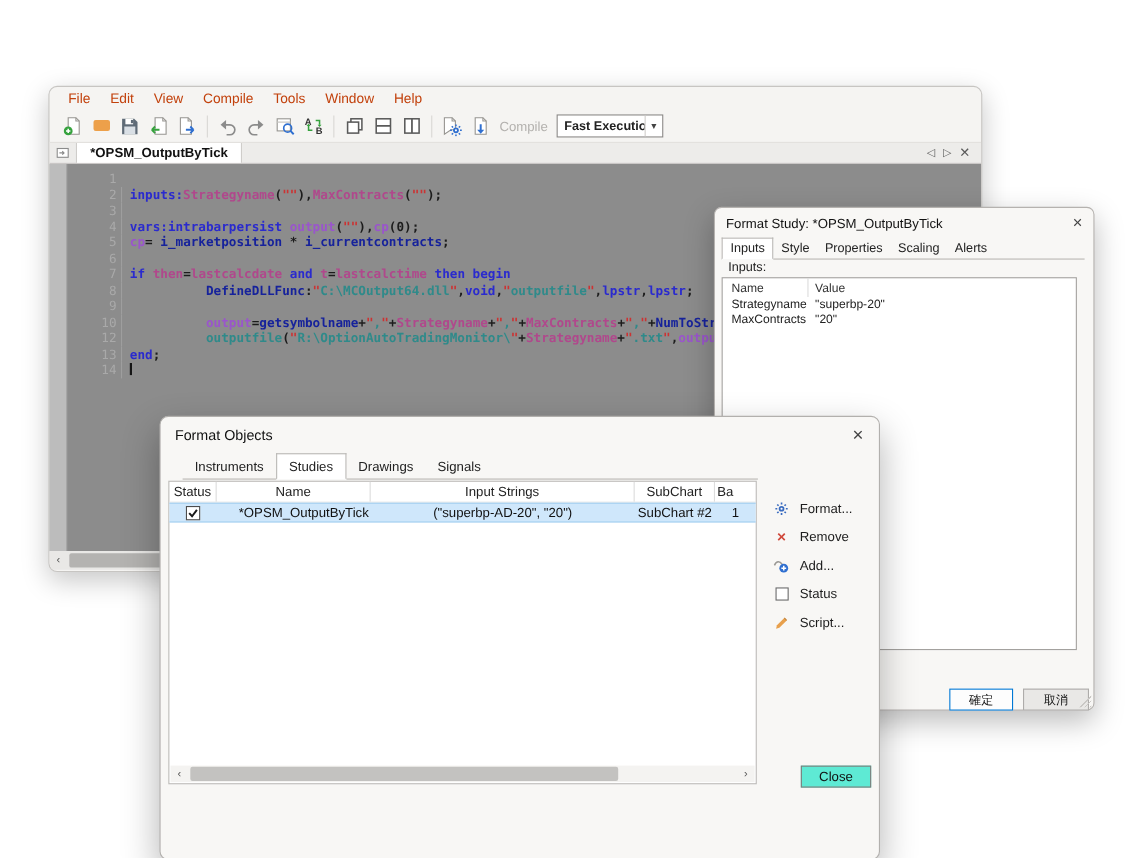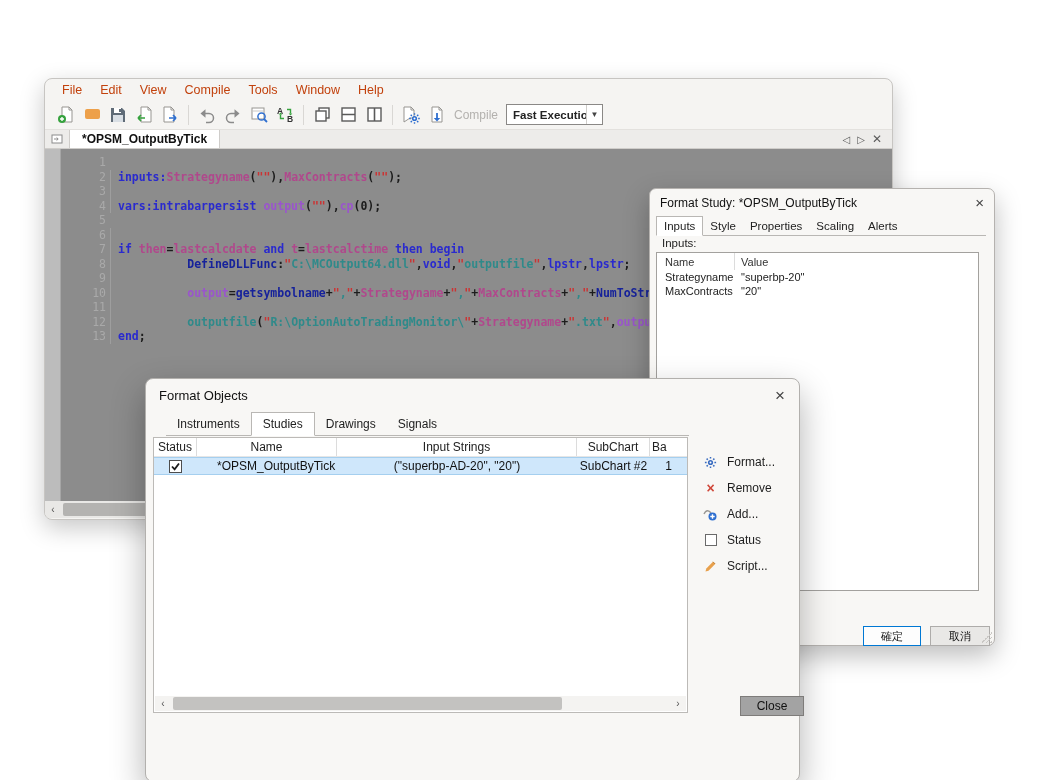--- a/index.html
+++ b/index.html
@@ -72,21 +72,21 @@
   .w-inputs{width:240px;flex:0 0 240px;} .w-sub{width:73px;flex:0 0 73px;} .w-base{flex:1;}
   .fo-row{display:flex;height:18px;align-items:center;font-size:12px;color:#111;background:#cfe7fb;border-top:1px solid #a5cfef;border-bottom:1px solid #a5cfef;}
   .fo-cell{display:flex;align-items:center;height:100%;}
   .cb{width:13px;height:13px;background:#fff;border:1px solid #4d4d4d;display:flex;align-items:center;justify-content:center;}
   #fo-hscroll{position:absolute;left:1px;right:1px;bottom:1px;height:15px;background:#f4f3f1;display:flex;align-items:center;}
   #fo-hscroll .sb-track{flex:1;height:15px;position:relative;}
   #fo-hscroll .sb-thumb{position:absolute;left:2px;top:1px;width:78%;height:13px;background:#c3c2c0;border-radius:2px;}
   #fo-side{position:absolute;left:557px;top:70px;width:96px;}
   .side-btn{display:flex;align-items:center;gap:9px;height:26px;font-size:12px;color:#1d1d1d;cursor:default;}
   .side-icon{width:15px;display:flex;align-items:center;justify-content:center;}
-  #fo-close{left:582px;top:317px;width:64px;height:20px;background:#a3a3a3;border:1px solid #7e7c7a;font-size:12px;margin-left:12px;}
+  #fo-close{left:582px;top:317px;width:64px;height:20px;background:#5eead4;border:1px solid #7e7c7a;font-size:12px;}
   .red-x{color:#d0483a;font-weight:bold;font-size:14px;line-height:12px;}
   .status-box{width:12px;height:12px;border:1px solid #6a6a6a;background:#fff;}
 </style>
 </head>
 <body>
 
 <div id="main-window">
   <div id="menubar">
       <span class="menu-item">File</span>
       <span class="menu-item">Edit</span>
@@ -225,29 +225,29 @@
     </div>
   </div>
 
   <div id="code-area">
     <div id="gutter-strip"></div>
     <div id="code-lines">
         <div class="cl"><span class="ln">1</span></div>
         <div class="cl"><span class="ln">2</span><span class="lt"><span class="c-k">inputs:</span><span class="c-m">Strategyname</span><span class="c-d">(</span><span class="c-q">""</span><span class="c-d">)</span><span class="c-d">,</span><span class="c-m">MaxContracts</span><span class="c-d">(</span><span class="c-q">""</span><span class="c-d">)</span><span class="c-d">;</span></span></div>
         <div class="cl"><span class="ln">3</span><span class="lt"></span></div>
         <div class="cl"><span class="ln">4</span><span class="lt"><span class="c-k">vars:intrabarpersist </span><span class="c-p">output</span><span class="c-d">(</span><span class="c-q">""</span><span class="c-d">)</span><span class="c-d">,</span><span class="c-p">cp</span><span class="c-d">(</span><span class="c-d">0</span><span class="c-d">)</span><span class="c-d">;</span></span></div>
-        <div class="cl"><span class="ln">5</span></div>
+        <div class="cl"><span class="ln">5</span><span class="lt"><span class="c-p">cp</span><span class="c-d">= </span><span class="c-f">i_marketposition</span><span class="c-d"> * </span><span class="c-f">i_currentcontracts</span><span class="c-d">;</span></span></div>
         <div class="cl"><span class="ln">6</span><span class="lt"></span></div>
         <div class="cl"><span class="ln">7</span><span class="lt"><span class="c-k">if </span><span class="c-m">then</span><span class="c-d">=</span><span class="c-m">lastcalcdate</span><span class="c-k"> and </span><span class="c-m">t</span><span class="c-d">=</span><span class="c-m">lastcalctime</span><span class="c-k"> then begin</span></span></div>
         <div class="cl"><span class="ln">8</span><span class="lt"><span class="c-d">          </span><span class="c-f">DefineDLLFunc</span><span class="c-d">:</span><span class="c-q">"</span><span class="c-s">C:\MCOutput64.dll</span><span class="c-q">"</span><span class="c-d">,</span><span class="c-k">void</span><span class="c-d">,</span><span class="c-q">"</span><span class="c-s">outputfile</span><span class="c-q">"</span><span class="c-d">,</span><span class="c-k">lpstr</span><span class="c-d">,</span><span class="c-k">lpstr</span><span class="c-d">;</span></span></div>
         <div class="cl"><span class="ln">9</span><span class="lt"></span></div>
         <div class="cl"><span class="ln">10</span><span class="lt"><span class="c-d">          </span><span class="c-p">output</span><span class="c-d">=</span><span class="c-f">getsymbolname</span><span class="c-d">+</span><span class="c-q">"</span><span class="c-s">,</span><span class="c-q">"</span><span class="c-d">+</span><span class="c-m">Strategyname</span><span class="c-d">+</span><span class="c-q">"</span><span class="c-s">,</span><span class="c-q">"</span><span class="c-d">+</span><span class="c-m">MaxContracts</span><span class="c-d">+</span><span class="c-q">"</span><span class="c-s">,</span><span class="c-q">"</span><span class="c-d">+</span><span class="c-f">NumToStr(</span></span></div>
-        <div class="cl"><span class="ln">11</span><span class="lt"></span></div>
         <div class="cl"><span class="ln">12</span><span class="lt"><span class="c-d">          </span><span class="c-s">outputfile</span><span class="c-d">(</span><span class="c-q">"</span><span class="c-s">R:\OptionAutoTradingMonitor\</span><span class="c-q">"</span><span class="c-d">+</span><span class="c-m">Strategyname</span><span class="c-d">+</span><span class="c-q">"</span><span class="c-s">.txt</span><span class="c-q">"</span><span class="c-d">,</span><span class="c-p">output</span><span class="c-d">)</span></span></div>
         <div class="cl"><span class="ln">13</span><span class="lt"><span class="c-k">end</span><span class="c-d">;</span></span></div>
+        <div class="cl"><span class="ln">14</span><span class="lt"><span class="caret"></span></span></div>
       </div>
   </div>
 
   <div id="editor-hscroll">
     <span class="sb-arrow">‹</span>
     <div class="sb-track">
       <div class="sb-thumb"></div>
     </div>
   </div>
 </div>

